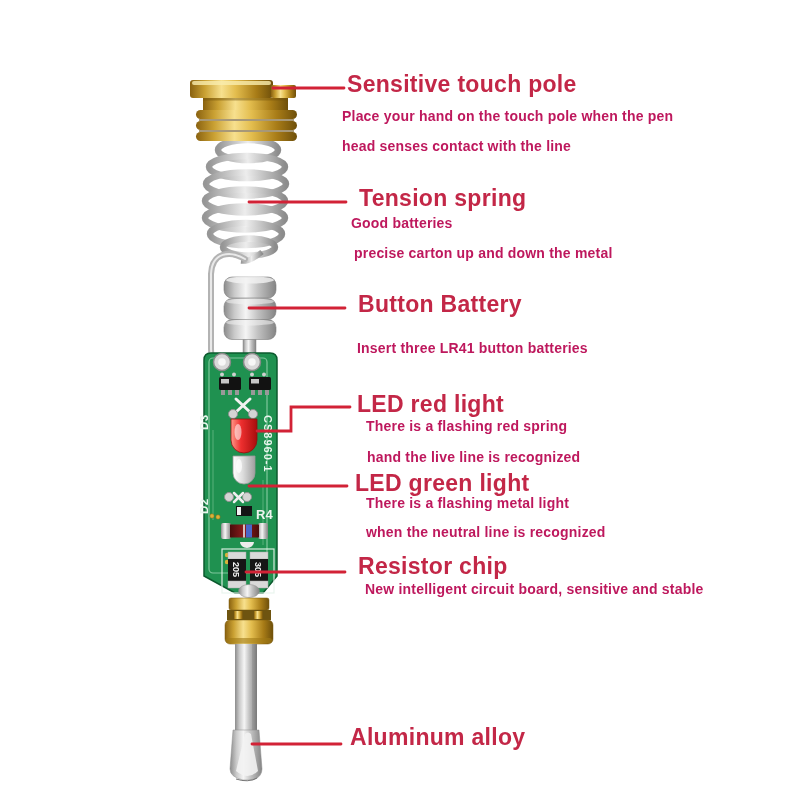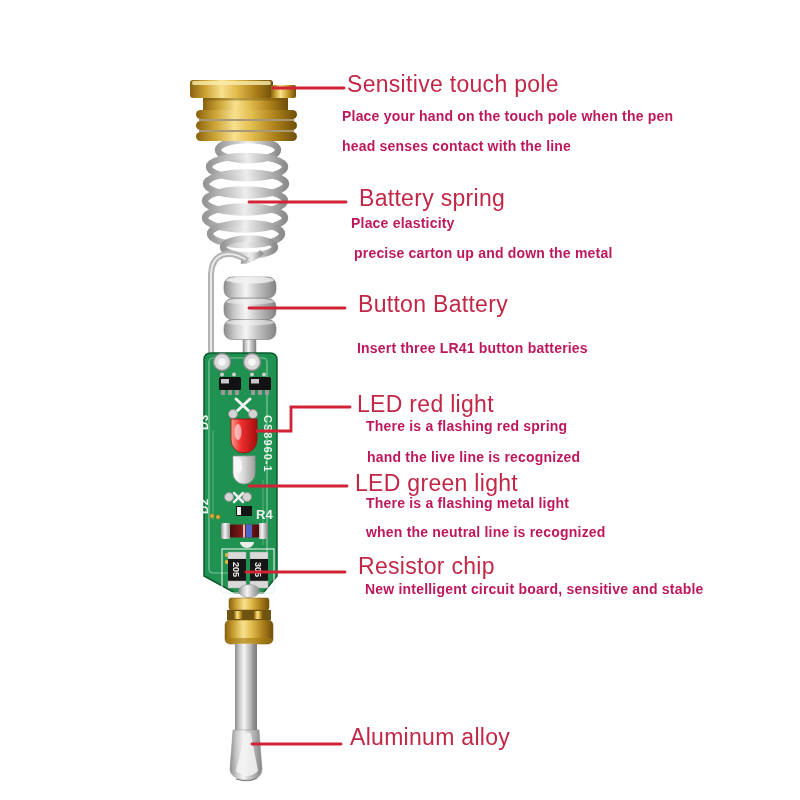--- a/index.html
+++ b/index.html
@@ -1,19 +1,19 @@
 <!DOCTYPE html>
 <html><head>
 <meta charset="utf-8">
 <style>
   html,body{margin:0;padding:0;background:#ffffff;}
   #stage{position:relative;width:800px;height:800px;background:#ffffff;overflow:hidden;
          font-family:"Liberation Sans","DejaVu Sans",sans-serif;}
   #stage svg{position:absolute;left:0;top:0;}
-  .t{position:absolute;font-weight:400;font-size:23px;color:#c32747;letter-spacing:.3px;white-space:nowrap;line-height:1.1;}
+  .t{position:absolute;font-weight:700;font-size:23px;color:#c32747;letter-spacing:.3px;white-space:nowrap;line-height:1.1;}
   .d{position:absolute;font-weight:600;font-size:14px;color:#be185d;letter-spacing:.2px;white-space:nowrap;line-height:1.2;}
   .bl{font-family:"Liberation Sans","DejaVu Sans",sans-serif;}
 </style>
 </head>
 <body>
 
 <div id="stage">
 
 <svg width="800" height="800" viewBox="0 0 800 800">
   <defs>
@@ -206,22 +206,22 @@
   </g>
 </svg>
 
   <div>
     <span class="t" style="left:347px;top:72px">Sensitive touch pole</span>
     <span class="d" style="left:342px;top:108px">Place your hand on the touch pole when the pen</span>
     <span class="d" style="left:342px;top:138px">head senses contact with the line</span>
   </div>
 
   <div>
-    <span class="t" style="left:359px;top:186px">Battery spring</span>
-    <span class="d" style="left:351px;top:215px">Place elasticity</span>
+    <span class="t" style="left:359px;top:186px">Tension spring</span>
+    <span class="d" style="left:351px;top:215px">Good batteries</span>
     <span class="d" style="left:354px;top:245px">precise carton up and down the metal</span>
   </div>
 
   <div>
     <span class="t" style="left:358px;top:292px">Button Battery</span>
     <span class="d" style="left:357px;top:340px">Insert three LR41 button batteries</span>
   </div>
 
   <div>
     <span class="t" style="left:357px;top:392px">LED red light</span>

